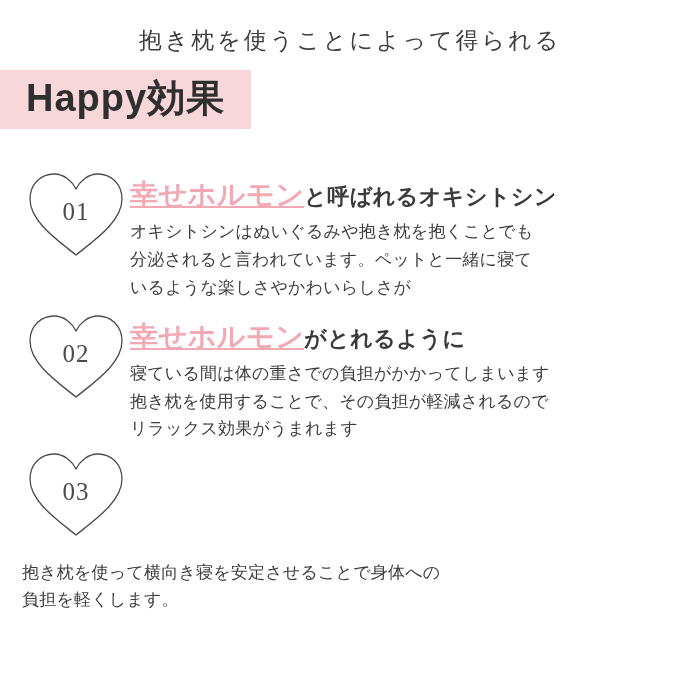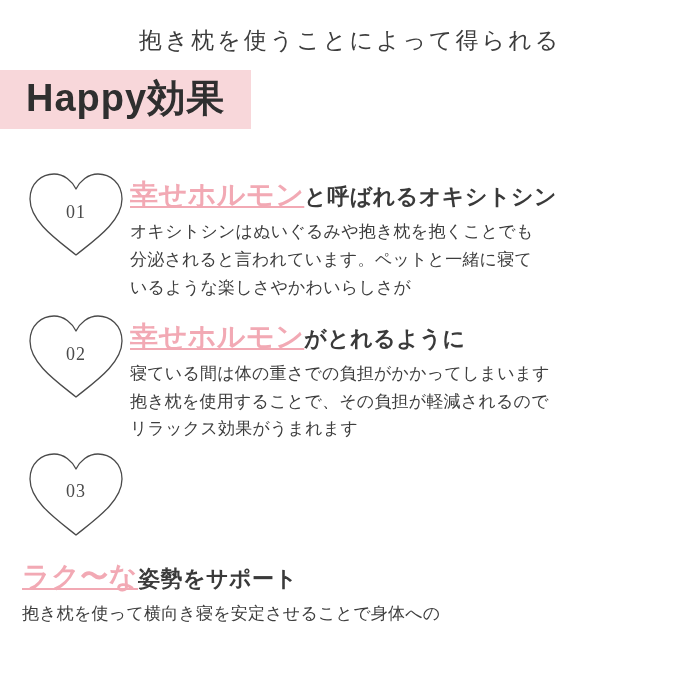--- a/index.html
+++ b/index.html
@@ -76,21 +76,21 @@
   .heart-num {
     position: absolute;
     left: 0;
     top: 0;
     width: 108px;
     height: 96px;
     display: flex;
     align-items: center;
     justify-content: center;
     font-family: "Liberation Serif", serif;
-    font-size: 18px;
+    font-size: 25px;
     letter-spacing: 1px;
     color: #4a4a4a;
     padding-bottom: 6px;
     box-sizing: border-box;
   }
   .item-body {
     flex: 1 1 auto;
     padding-top: 4px;
   }
   .item-head {
@@ -178,23 +178,21 @@
     </div>
 
     <div class="item item-3">
       <div class="heart">
         <svg width="108" height="96" viewBox="0 0 108 96" fill="none" xmlns="http://www.w3.org/2000/svg">
           <path d="M54 88 C34 72, 8 54, 8 32 C8 16, 20 7, 32 7 C42 7, 50 14, 54 22 C58 14, 66 7, 76 7 C88 7, 100 16, 100 32 C100 54, 74 72, 54 88 Z" stroke="#4a4a4a" stroke-width="1.3" fill="none" stroke-linejoin="round"></path>
         </svg>
         <div class="heart-num">03</div>
       </div>
       <div class="item-body">
-        <div class="item-head">
-          <span class="head-pink">ラク〜な</span><span class="head-dark">姿勢をサポート</span>
-        </div>
         <div class="item-desc">
           <div>抱き枕を使って横向き寝を安定させることで身体への</div>
+          <div>負担を軽くします。</div>
         </div>
       </div>
     </div>
 
   </div>
 </div>
 
 </body></html>

